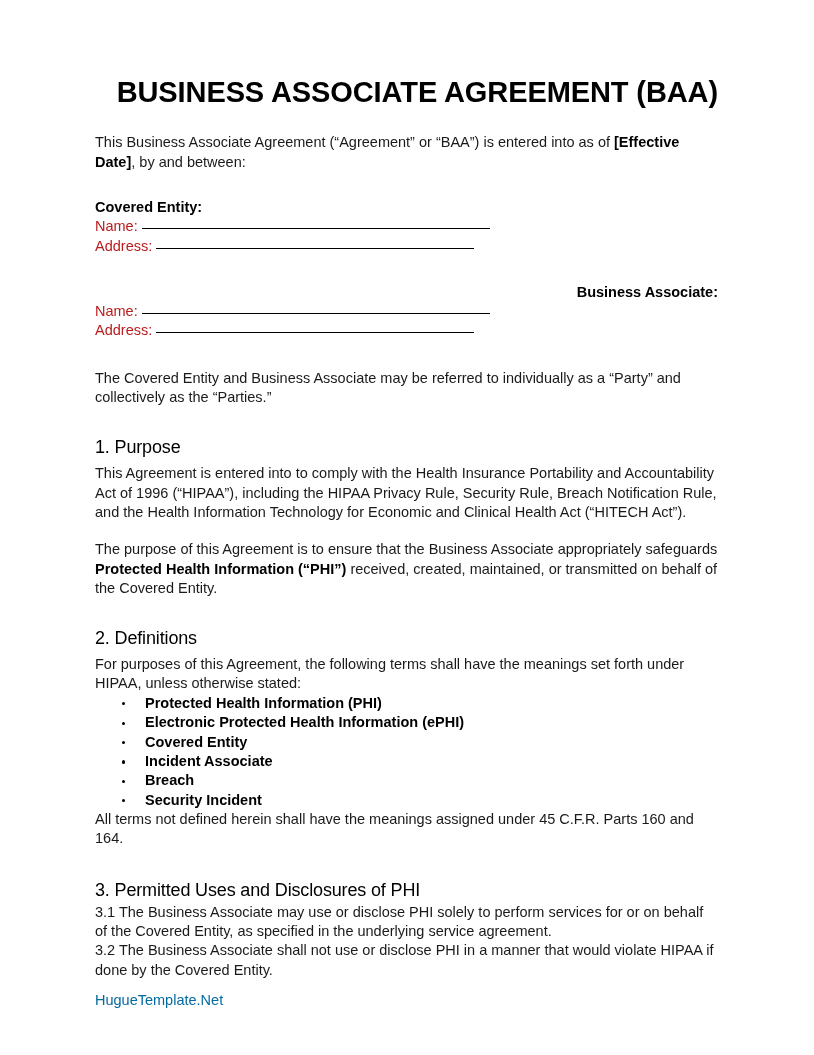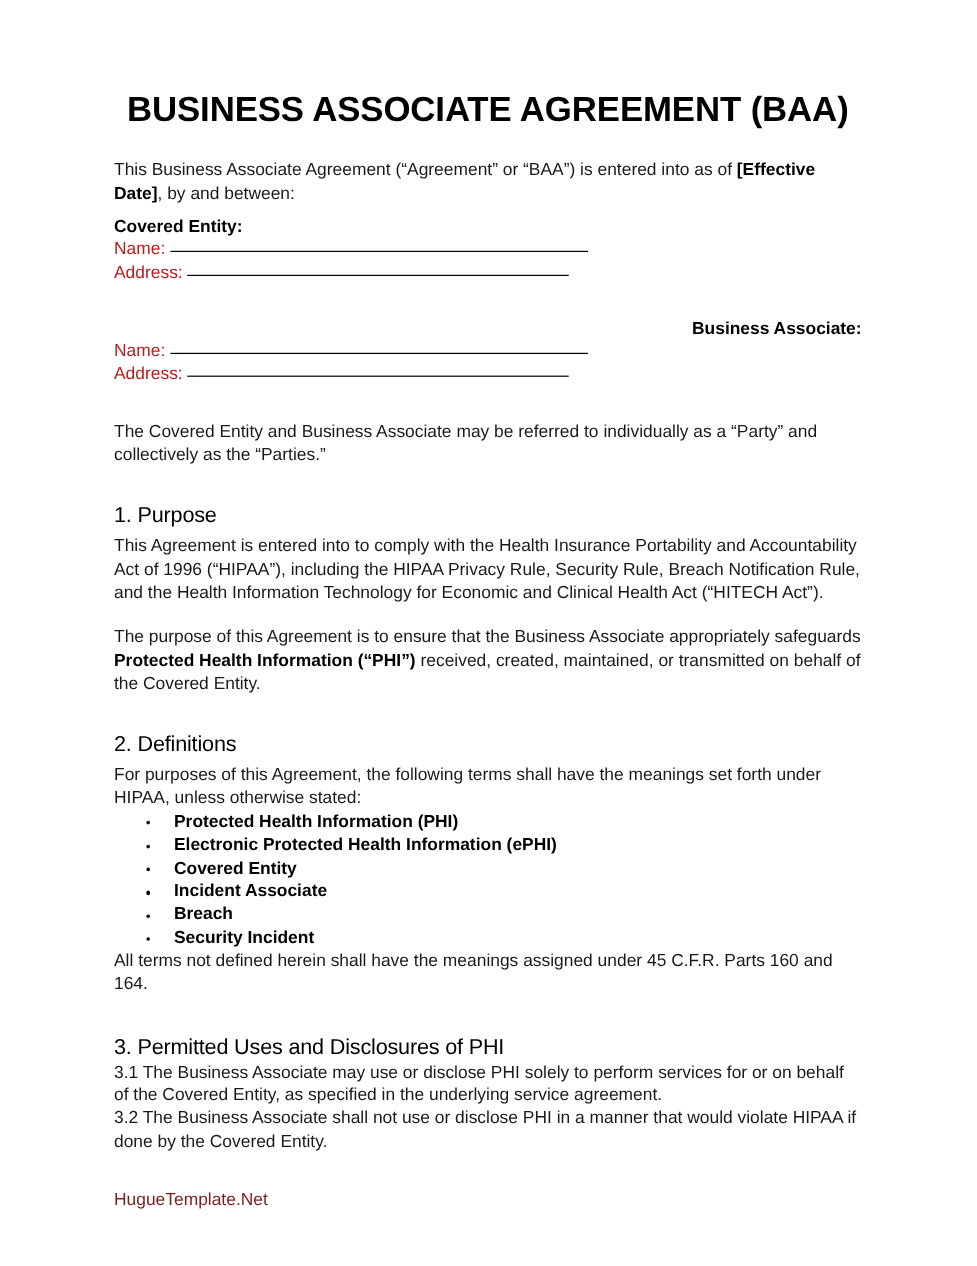--- a/index.html
+++ b/index.html
@@ -32,21 +32,21 @@
     position: absolute;
     left: 95px;
     top: 0;
     width: 623px;
   }
 
   
   .doc-title {
     margin: 0;
     padding-top: 76px;
-    text-align: center;
+    text-align: right;
     font-size: 29px;
     font-weight: bold;
     letter-spacing: -0.1px;
     line-height: 1.15;
     color: #000000;
   }
 
   
   .para {
     margin: 0;
@@ -57,21 +57,21 @@
   }
 
   .b { font-weight: bold; color: #000; }
 
   .intro-para {
     padding-top: 24px;
   }
 
   
   .party-block {
-    margin-top: 8px;
+    margin-top: 26px;
   }
   .party-block.second {
     margin-top: 27px;
     text-align: right;
   }
   .party-title {
     margin: 0;
     font-size: 14.5px;
     font-weight: bold;
     line-height: 19.3px;
@@ -150,21 +150,21 @@
   
   .clause { margin: 0; }
 
   
   .footer-note {
     position: absolute;
     left: 95px;
     top: 991px;
     font-size: 14.5px;
     line-height: 19px;
-    color: #7f1d1d;
+    color: #0369a1;
   }
 </style>
 </head>
 <body>
 
 <div class="page">
   <div class="content">
 
     <h1 class="doc-title">BUSINESS ASSOCIATE AGREEMENT (BAA)</h1>
 

